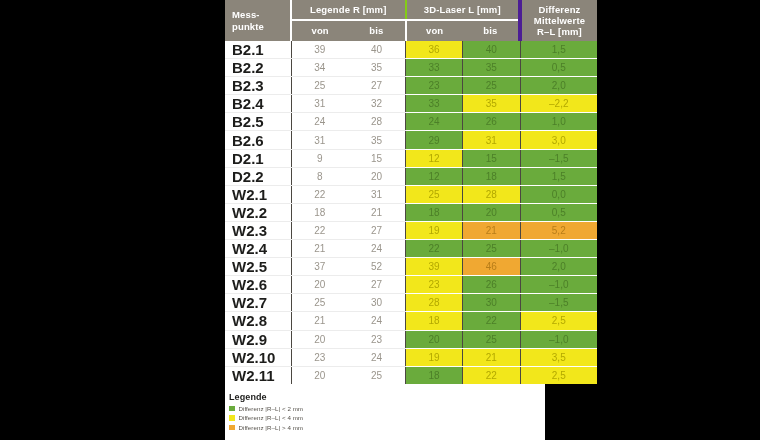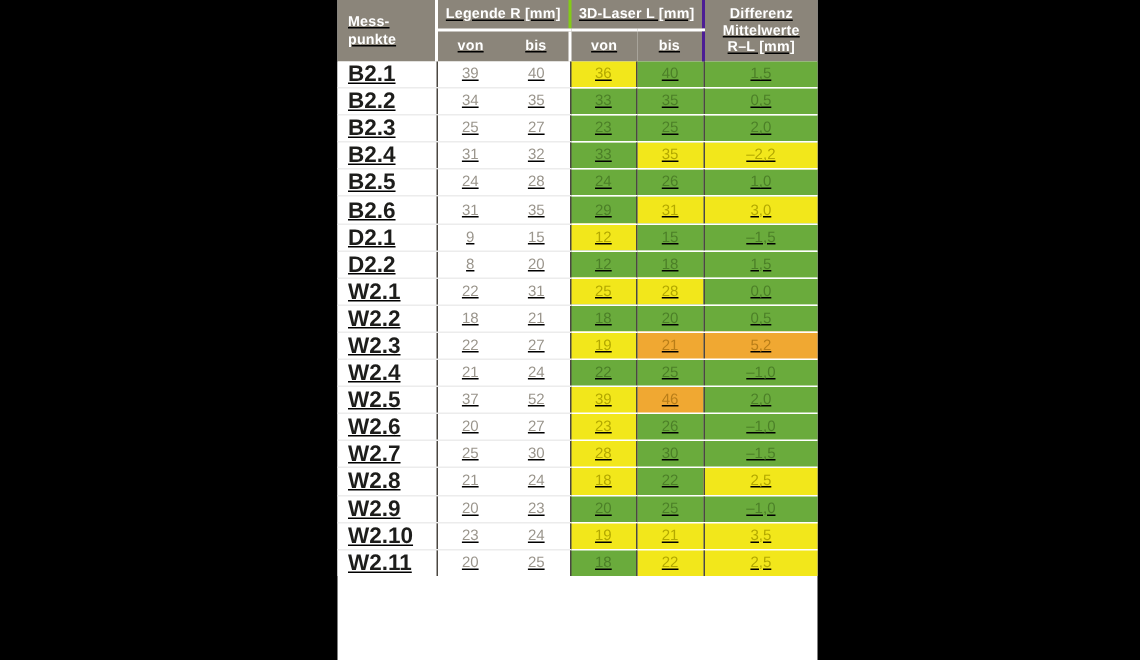--- a/index.html
+++ b/index.html
@@ -22,24 +22,23 @@
   #sheet {
     position: absolute;
     left: 225px;
     top: 0px;
     width: 320px;
     height: 440px;
     background: #ffffff;
   }
 
   table.grid {
-    width: 320px;
+    width: 372px;
     border-collapse: collapse;
     table-layout: fixed;
-    text-decoration: underline;
   }
 
   
   thead th {
     background: #8b857a;
     color: #ffffff;
     font-size: 9.5px;
     font-weight: bold;
     letter-spacing: .15px;
     text-align: center;
@@ -62,21 +61,21 @@
   }
   th.hd-sub {
     height: 20px;
     font-size: 9.5px;
   }
   th.hd-sub.sep {
     border-left: 2px solid #ffffff;
   }
   th.hd-diff {
     width: 75px;
-    border-left: 2px solid #4c1d95;
+    border-left: 4px solid #4c1d95;
     line-height: 11px;
     text-align: center;
   }
 
   
   tbody td {
     height: 17.1px;
     font-size: 10px;
     text-align: center;
     padding: 0;
@@ -322,15 +321,32 @@
             <td class="c-label">W2.11</td>
             <td class="c-ref">20</td>
             <td class="c-ref-bis">25</td>
             <td class="c-val c-laser-von bg-green">18</td>
             <td class="c-val c-laser-bis bg-yellow">22</td>
             <td class="c-val bg-yellow">2,5</td>
           </tr>
         </tbody>
     </table>
 
+    <div id="legend">
+      <div class="legend-title">Legende</div>
+      <div id="legend-items">
+          <div class="legend-row">
+            <span class="legend-swatch" style="background: rgb(106, 171, 60);"></span>
+            <span class="legend-text">Differenz |R–L| &lt; 2 mm</span>
+          </div>
+          <div class="legend-row">
+            <span class="legend-swatch" style="background: rgb(242, 231, 27);"></span>
+            <span class="legend-text">Differenz |R–L| &lt; 4 mm</span>
+          </div>
+          <div class="legend-row">
+            <span class="legend-swatch" style="background: rgb(240, 168, 50);"></span>
+            <span class="legend-text">Differenz |R–L| &gt; 4 mm</span>
+          </div>
+        </div>
+    </div>
 
   </div>
 </div>
 
 </body></html>

